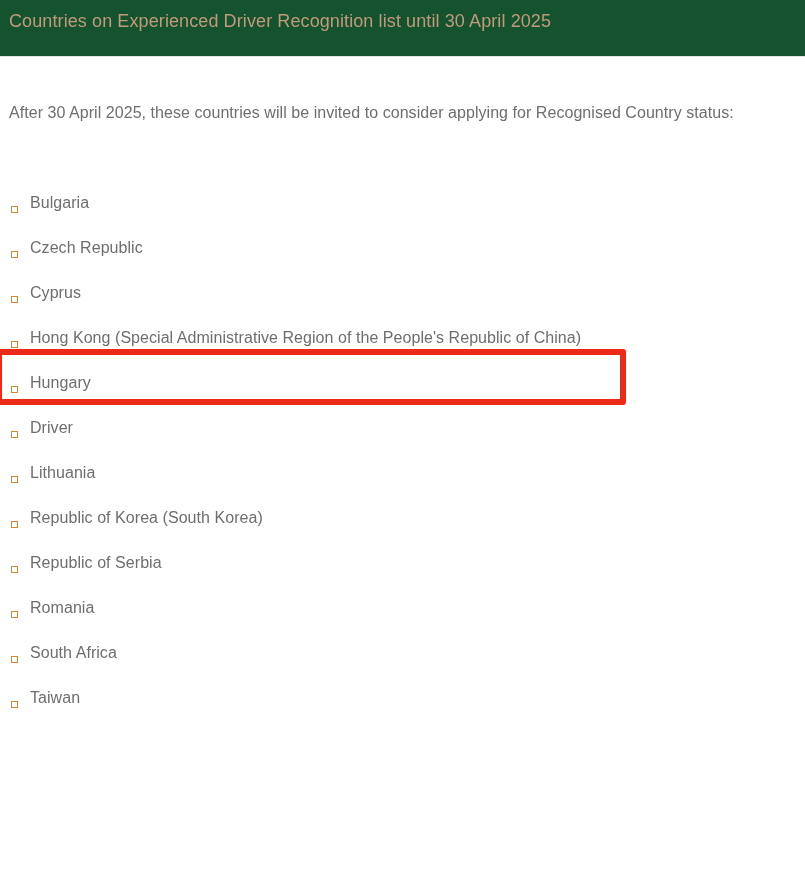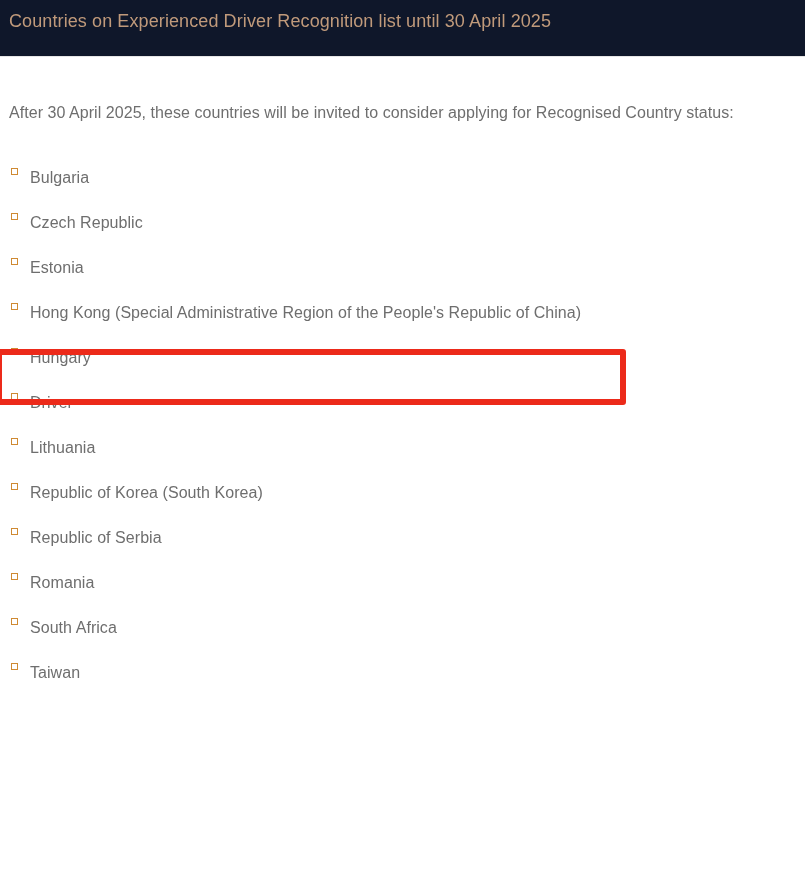--- a/index.html
+++ b/index.html
@@ -16,21 +16,21 @@
   }
 
   
   .page-header {
     height: 57px;
     box-sizing: border-box;
     border-bottom: 1px solid #e6e6e6;
     display: flex;
     align-items: flex-start;
     padding: 9px 0 0 9px;
-    background: #0f172a;
+    background: #14532d;
   }
   .page-title {
     font-size: 18px;
     line-height: 24px;
     color: #c09a7b;
     letter-spacing: 0.1px;
     white-space: nowrap;
     font-weight: 400;
   }
 
@@ -52,21 +52,21 @@
     list-style: none;
     margin: 0;
     padding: 0;
     position: relative;
   }
 
   .country-item {
     position: relative;
     height: 45px;
     display: flex;
-    align-items: flex-start;
+    align-items: flex-end;
     padding-left: 11px;
     box-sizing: border-box;
   }
   
   .list-spacer { height: 44px; }
 
   .bullet-marker {
     width: 7px;
     height: 7px;
     box-sizing: border-box;
@@ -118,21 +118,21 @@
   <li class="country-item">
         <span class="bullet-marker"></span>
         <span class="country-label">Bulgaria</span>
       </li>
       <li class="country-item">
         <span class="bullet-marker"></span>
         <span class="country-label">Czech Republic</span>
       </li>
       <li class="country-item">
         <span class="bullet-marker"></span>
-        <span class="country-label">Estonia</span>
+        <span class="country-label">Cyprus</span>
       </li>
       <li class="country-item">
         <span class="bullet-marker"></span>
         <span class="country-label">Hong Kong (Special Administrative Region of the People's Republic of China)</span>
       </li>
       <li class="country-item">
         <span class="bullet-marker"></span>
         <span class="country-label">Hungary</span>
       </li>
       <li class="country-item">

